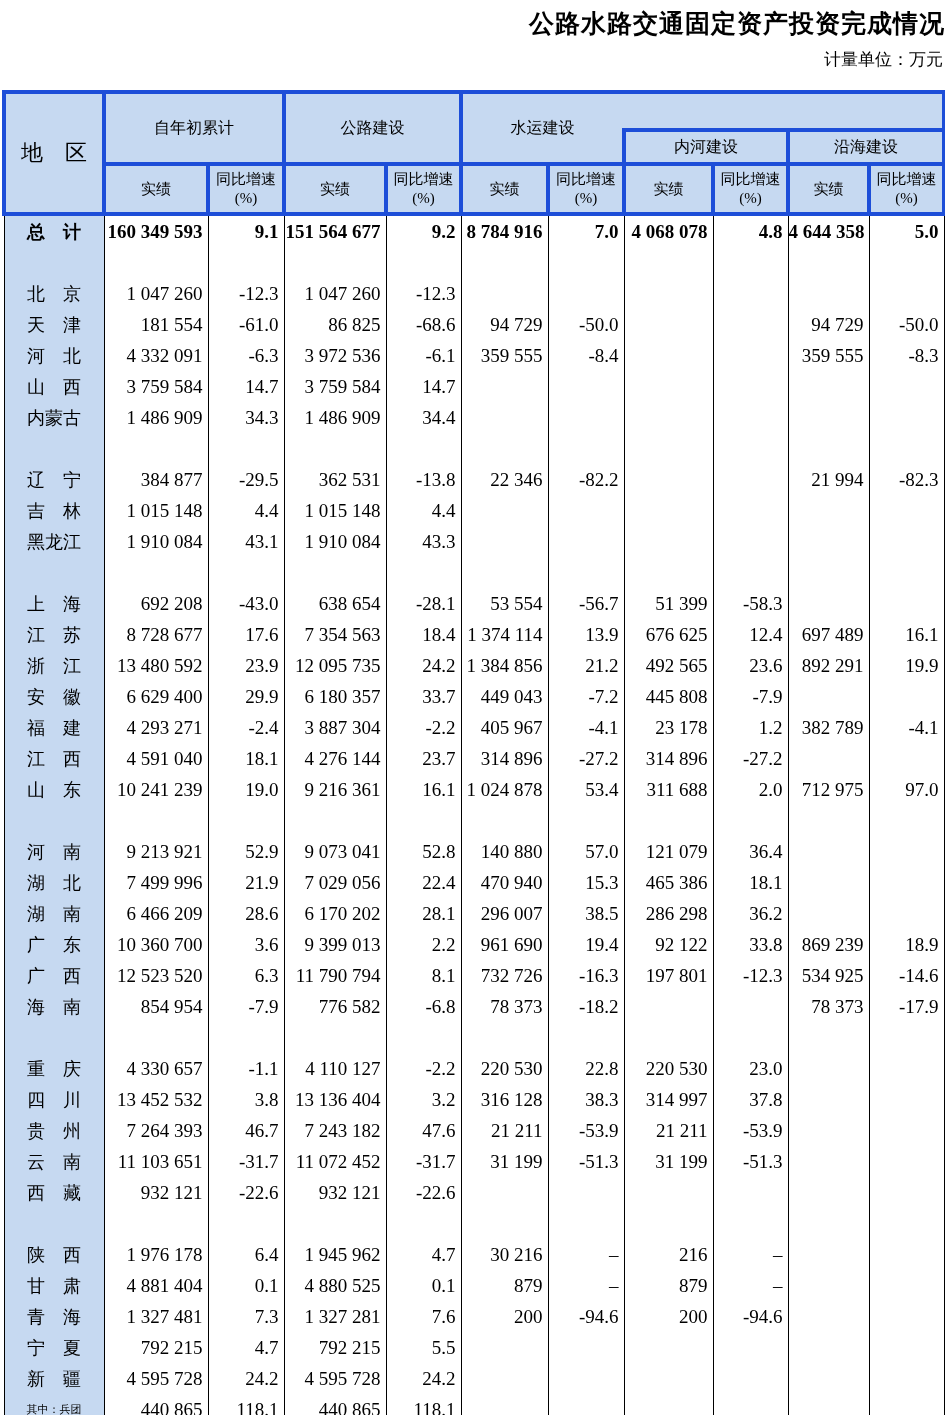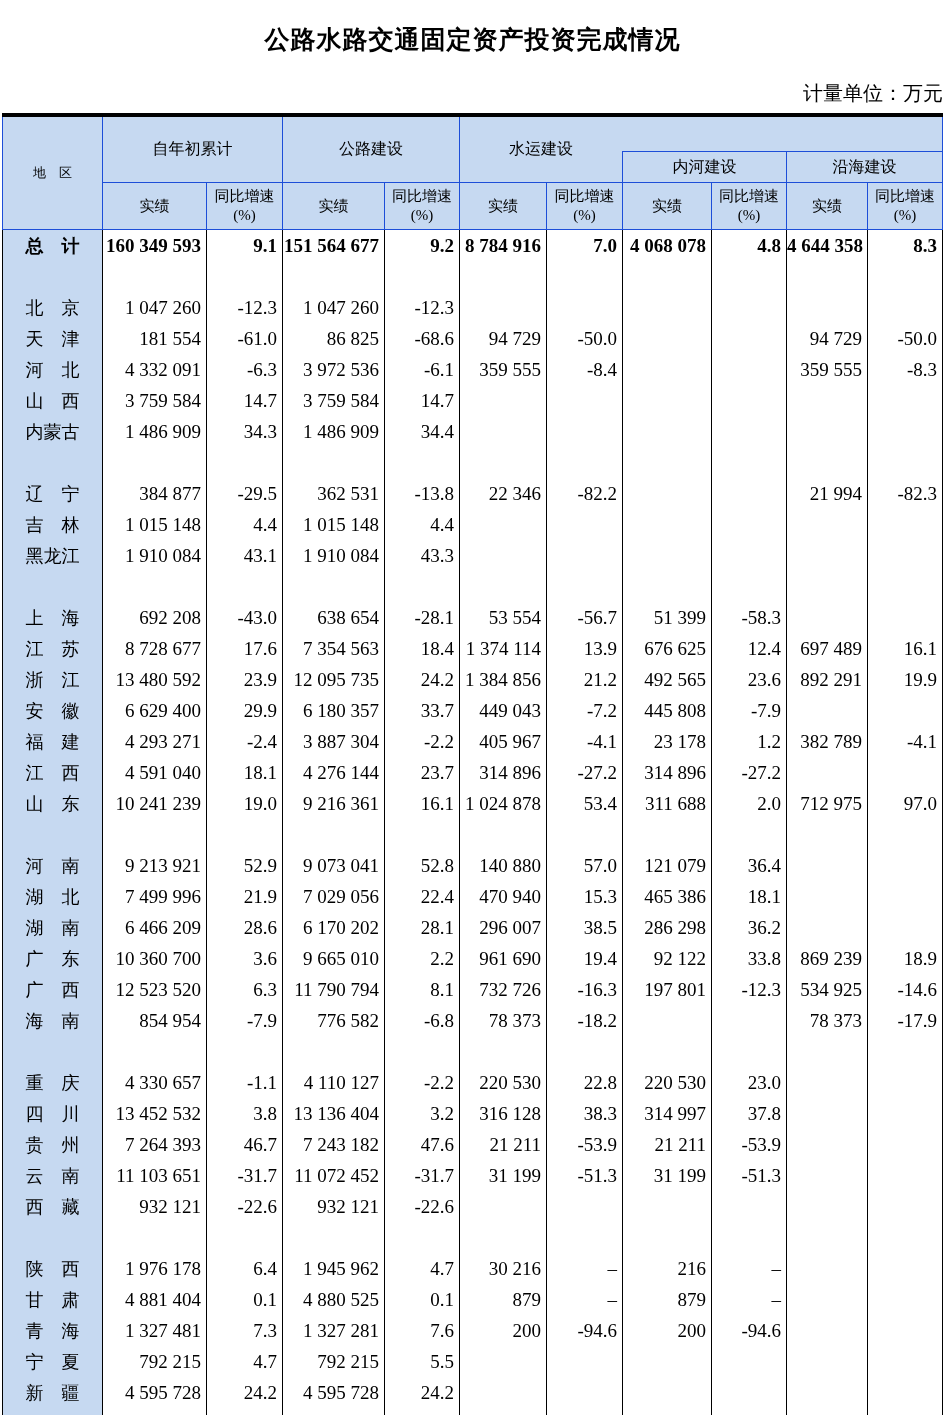--- a/index.html
+++ b/index.html
@@ -2,44 +2,44 @@
 <html><head>
 <meta charset="utf-8">
 <style>
   html,body{margin:0;padding:0;}
   body{
     width:945px;height:1415px;overflow:hidden;background:#ffffff;color:#000;
     font-family:"Liberation Serif","DejaVu Serif",serif;
   }
   .page{padding-top:7px;}
   .title{
-    margin:16px;text-align:center;
+    margin:0;text-align:right;
     font-family:"Liberation Sans","DejaVu Sans",sans-serif;
     font-size:25px;font-weight:bold;letter-spacing:1px;
   }
   .unit-note{
-    text-align:right;font-size:20px;
-    padding:8px 2px 6px 0;
+    text-align:right;font-size:17px;
+    padding:8px 2px 19px 0;
   }
   table.stats{
     border-collapse:collapse;table-layout:fixed;
     width:941px;margin-left:2px;
     border-top:4px solid #000;
     border-bottom:3px solid #000;
     border-left:1px solid #000;
     border-right:1px solid #000;
   }
   th{
-    background:#C6D9F1;font-weight:normal;border:1px solid #1d4ed8;
+    background:#C6D9F1;font-weight:normal;border:4px solid #1d4ed8;
     font-size:16px;padding:0;text-align:center;
   }
   tr.hr1 th{height:34px;}
   tr.hr2 th{height:30px;}
   tr.hr3 th{height:46px;font-size:15px;line-height:1.25;}
-  th.region{font-size:13px;}
+  th.region{font-size:22px;}
   th.no-right{border-right:none;}
   th.filler{border-left:none;}
   td{
     border-left:1px solid #000;border-right:1px solid #000;
     border-top:none;border-bottom:none;
     height:31px;padding:0;overflow:hidden;white-space:nowrap;
   }
   td.label{
     background:#C6D9F1;text-align:center;font-size:18px;
   }
@@ -102,21 +102,21 @@
           <td class="label">总　计</td>
           <td class="val">160 349 593</td>
           <td class="val">9.1</td>
           <td class="val">151 564 677</td>
           <td class="val">9.2</td>
           <td class="val">8 784 916</td>
           <td class="val">7.0</td>
           <td class="val">4 068 078</td>
           <td class="val">4.8</td>
           <td class="val">4 644 358</td>
-          <td class="val">8.3</td>
+          <td class="val">5.0</td>
         </tr>
         <tr>
           <td class="label"></td>
           <td class="val"></td>
           <td class="val"></td>
           <td class="val"></td>
           <td class="val"></td>
           <td class="val"></td>
           <td class="val"></td>
           <td class="val"></td>
@@ -394,21 +394,21 @@
           <td class="val">38.5</td>
           <td class="val">286 298</td>
           <td class="val">36.2</td>
           <td class="val"></td>
           <td class="val"></td>
         </tr>
         <tr>
           <td class="label">广　东</td>
           <td class="val">10 360 700</td>
           <td class="val">3.6</td>
-          <td class="val">9 665 010</td>
+          <td class="val">9 399 013</td>
           <td class="val">2.2</td>
           <td class="val">961 690</td>
           <td class="val">19.4</td>
           <td class="val">92 122</td>
           <td class="val">33.8</td>
           <td class="val">869 239</td>
           <td class="val">18.9</td>
         </tr>
         <tr>
           <td class="label">广　西</td>

